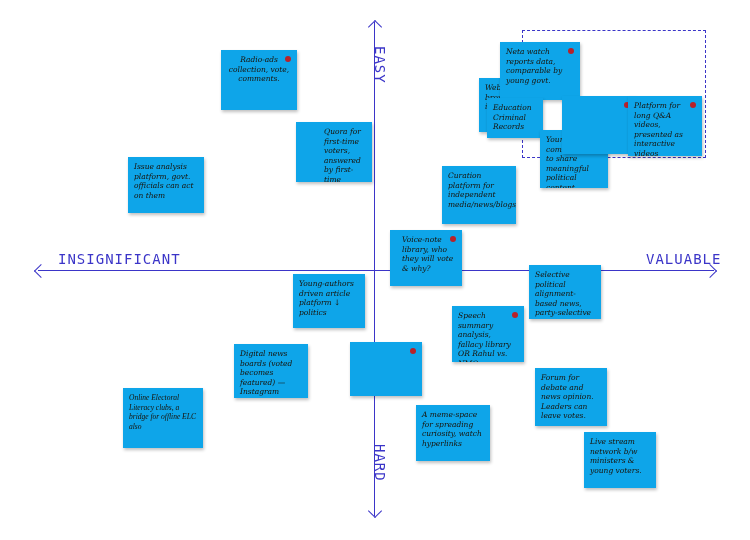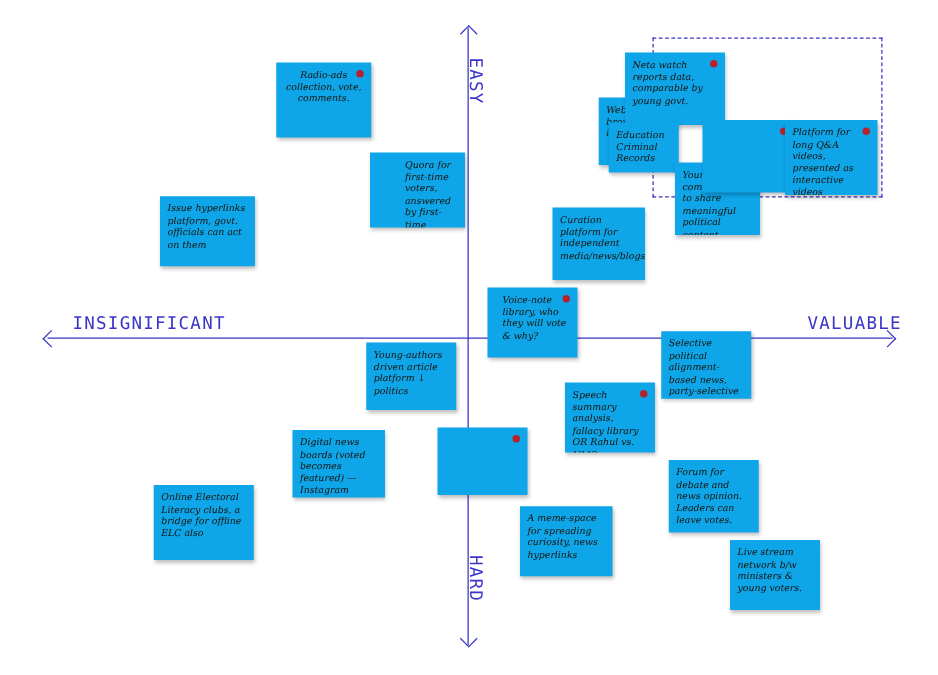--- a/index.html
+++ b/index.html
@@ -52,30 +52,30 @@
 
 <div class="axis-label label-left">INSIGNIFICANT</div>
 <div class="axis-label label-right">VALUABLE</div>
 <div class="axis-label label-top">EASY</div>
 <div class="axis-label label-bottom">HARD</div>
 
 <div class="selection-box"></div>
 
 <div class="note" style="left:221px;top:50px;width:76px;height:60px;text-align:center;"><span class="pin"></span><span>Radio-ads collection, vote, comments.</span></div>
 <div class="note" style="left:296px;top:122px;width:76px;height:60px;padding-left:28px;"><span>Quora for first-time voters, answered by first-time voters</span></div>
-<div class="note" style="left:128px;top:157px;width:76px;height:56px;"><span>Issue hyperlinks platform, govt. officials can act on them</span></div>
+<div class="note" style="left:128px;top:157px;width:76px;height:56px;"><span>Issue analysis platform, govt. officials can act on them</span></div>
 <div class="note" style="left:479px;top:78px;width:48px;height:54px;"><span>Web browser info</span></div>
 <div class="note" style="left:500px;top:42px;width:80px;height:58px;"><span class="pin"></span><span>Neta watch reports data, comparable by young govt.</span></div>
 <div class="note" style="left:487px;top:98px;width:56px;height:40px;"><span>Education Criminal Records</span></div>
 <div class="note" style="left:540px;top:130px;width:68px;height:58px;"><span>Young... communities to share meaningful political content</span></div>
 <div class="note" style="left:562px;top:96px;width:74px;height:58px;"><span class="pin"></span></div>
 <div class="note" style="left:628px;top:96px;width:74px;height:60px;"><span class="pin"></span><span>Platform for long Q&amp;A videos, presented as interactive videos</span></div>
 <div class="note" style="left:442px;top:166px;width:74px;height:58px;"><span>Curation platform for independent media/news/blogs/youtubers</span></div>
 <div class="note" style="left:390px;top:230px;width:72px;height:56px;padding-left:12px;"><span class="pin"></span><span>Voice-note library, who they will vote &amp; why?</span></div>
 <div class="note" style="left:529px;top:265px;width:72px;height:54px;"><span>Selective political alignment-based news, party-selective news</span></div>
 <div class="note" style="left:293px;top:274px;width:72px;height:54px;"><span>Young-authors driven article platform ↓ politics</span></div>
 <div class="note" style="left:452px;top:306px;width:72px;height:56px;"><span class="pin"></span><span>Speech summary analysis, fallacy library OR Rahul vs. NMO</span></div>
 <div class="note" style="left:234px;top:344px;width:74px;height:54px;"><span>Digital news boards (voted becomes featured) — Instagram</span></div>
 <div class="note" style="left:350px;top:342px;width:72px;height:54px;"><span class="pin"></span></div>
-<div class="note" style="left:123px;top:388px;width:80px;height:60px;"><span>Online Electoral Literacy clubs, a bridge for offline ELC also</span></div>
-<div class="note" style="left:416px;top:405px;width:74px;height:56px;"><span>A meme-space for spreading curiosity, news hyperlinks</span></div>
+<div class="note" style="left:123px;top:388px;width:80px;height:60px;font-family:Liberation Serif, serif;"><span>Online Electoral Literacy clubs, a bridge for offline ELC also</span></div>
+<div class="note" style="left:416px;top:405px;width:74px;height:56px;"><span>A meme-space for spreading curiosity, watch hyperlinks</span></div>
 <div class="note" style="left:535px;top:368px;width:72px;height:58px;"><span>Forum for debate and news opinion. Leaders can leave votes.</span></div>
 <div class="note" style="left:584px;top:432px;width:72px;height:56px;"><span>Live stream network b/w ministers &amp; young voters.</span></div>
 
 </body></html>

